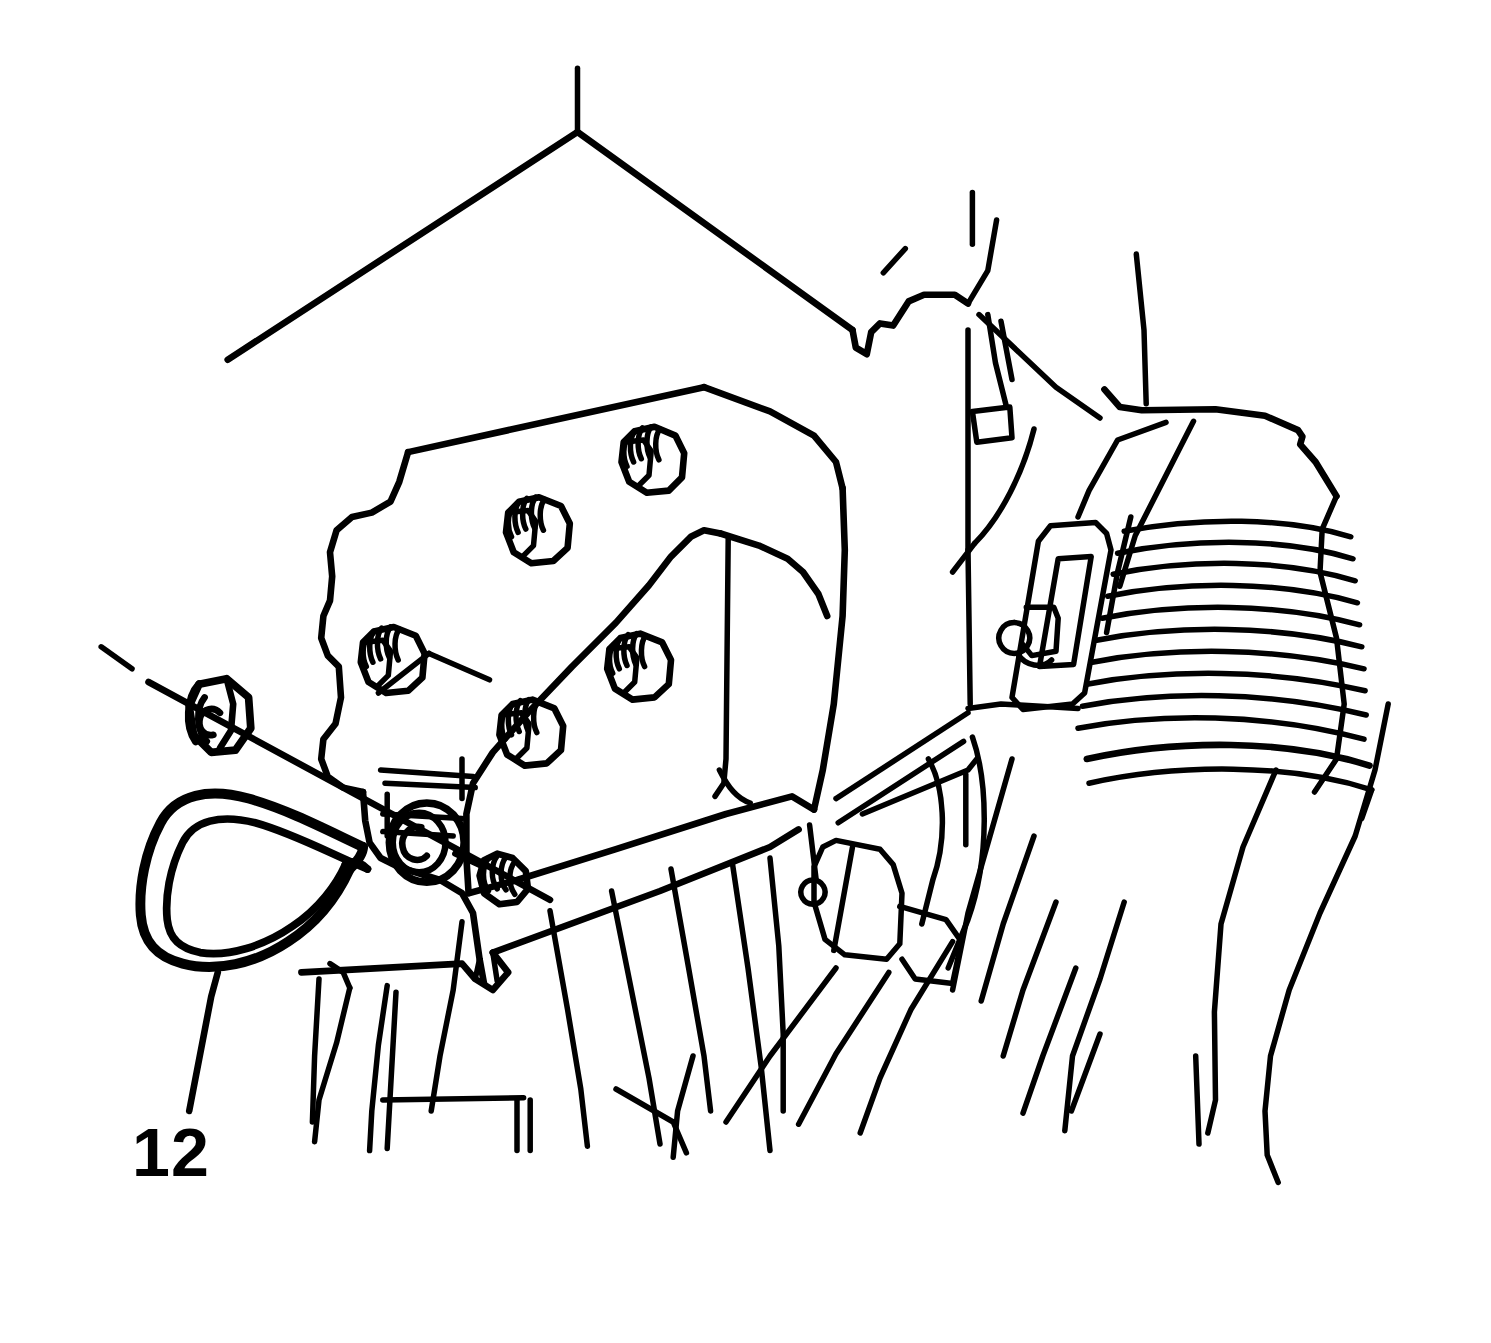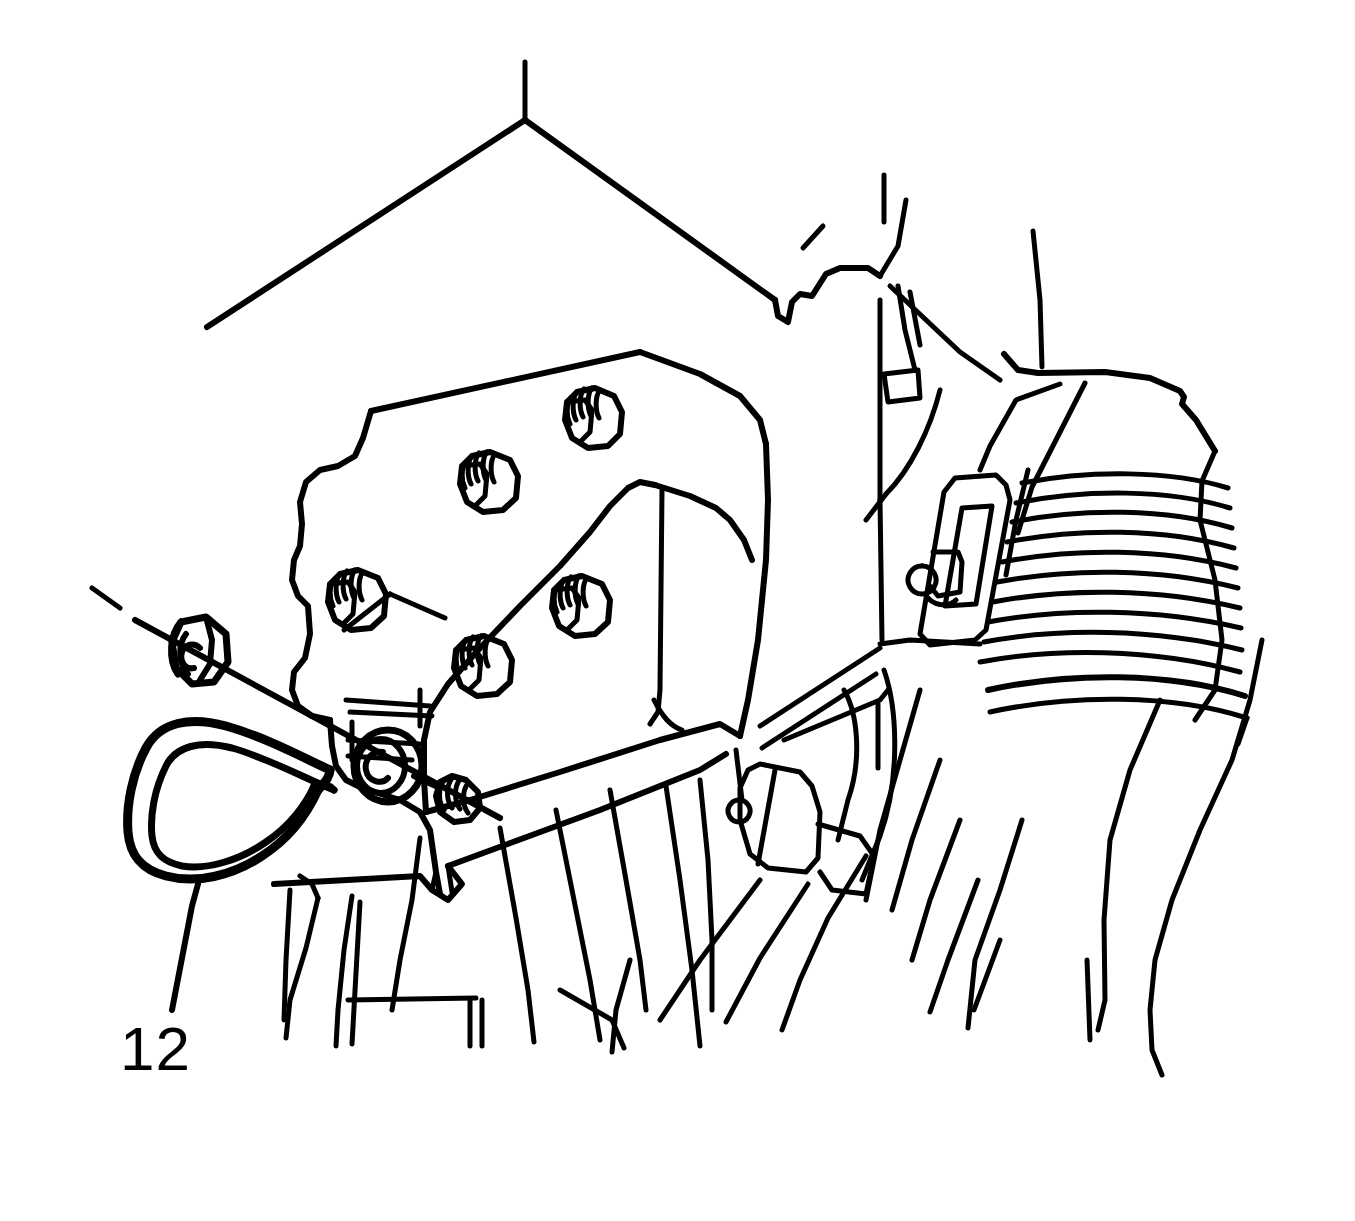--- a/index.html
+++ b/index.html
@@ -21,21 +21,21 @@
   #figure {
     position: absolute;
     left: 0; top: 0;
     width: 1355px;
     height: 1221px;
     display: block;
   }
   .callout-text {
     position: absolute;
     font-family: "Liberation Sans", sans-serif;
-    font-weight: 400;
+    font-weight: 700;
     color: #000000;
     line-height: 1;
     white-space: nowrap;
     user-select: none;
   }
   #callout-12 {
     left: 120px;
     top: 1018px;
     font-size: 62px;
     letter-spacing: 1px;

